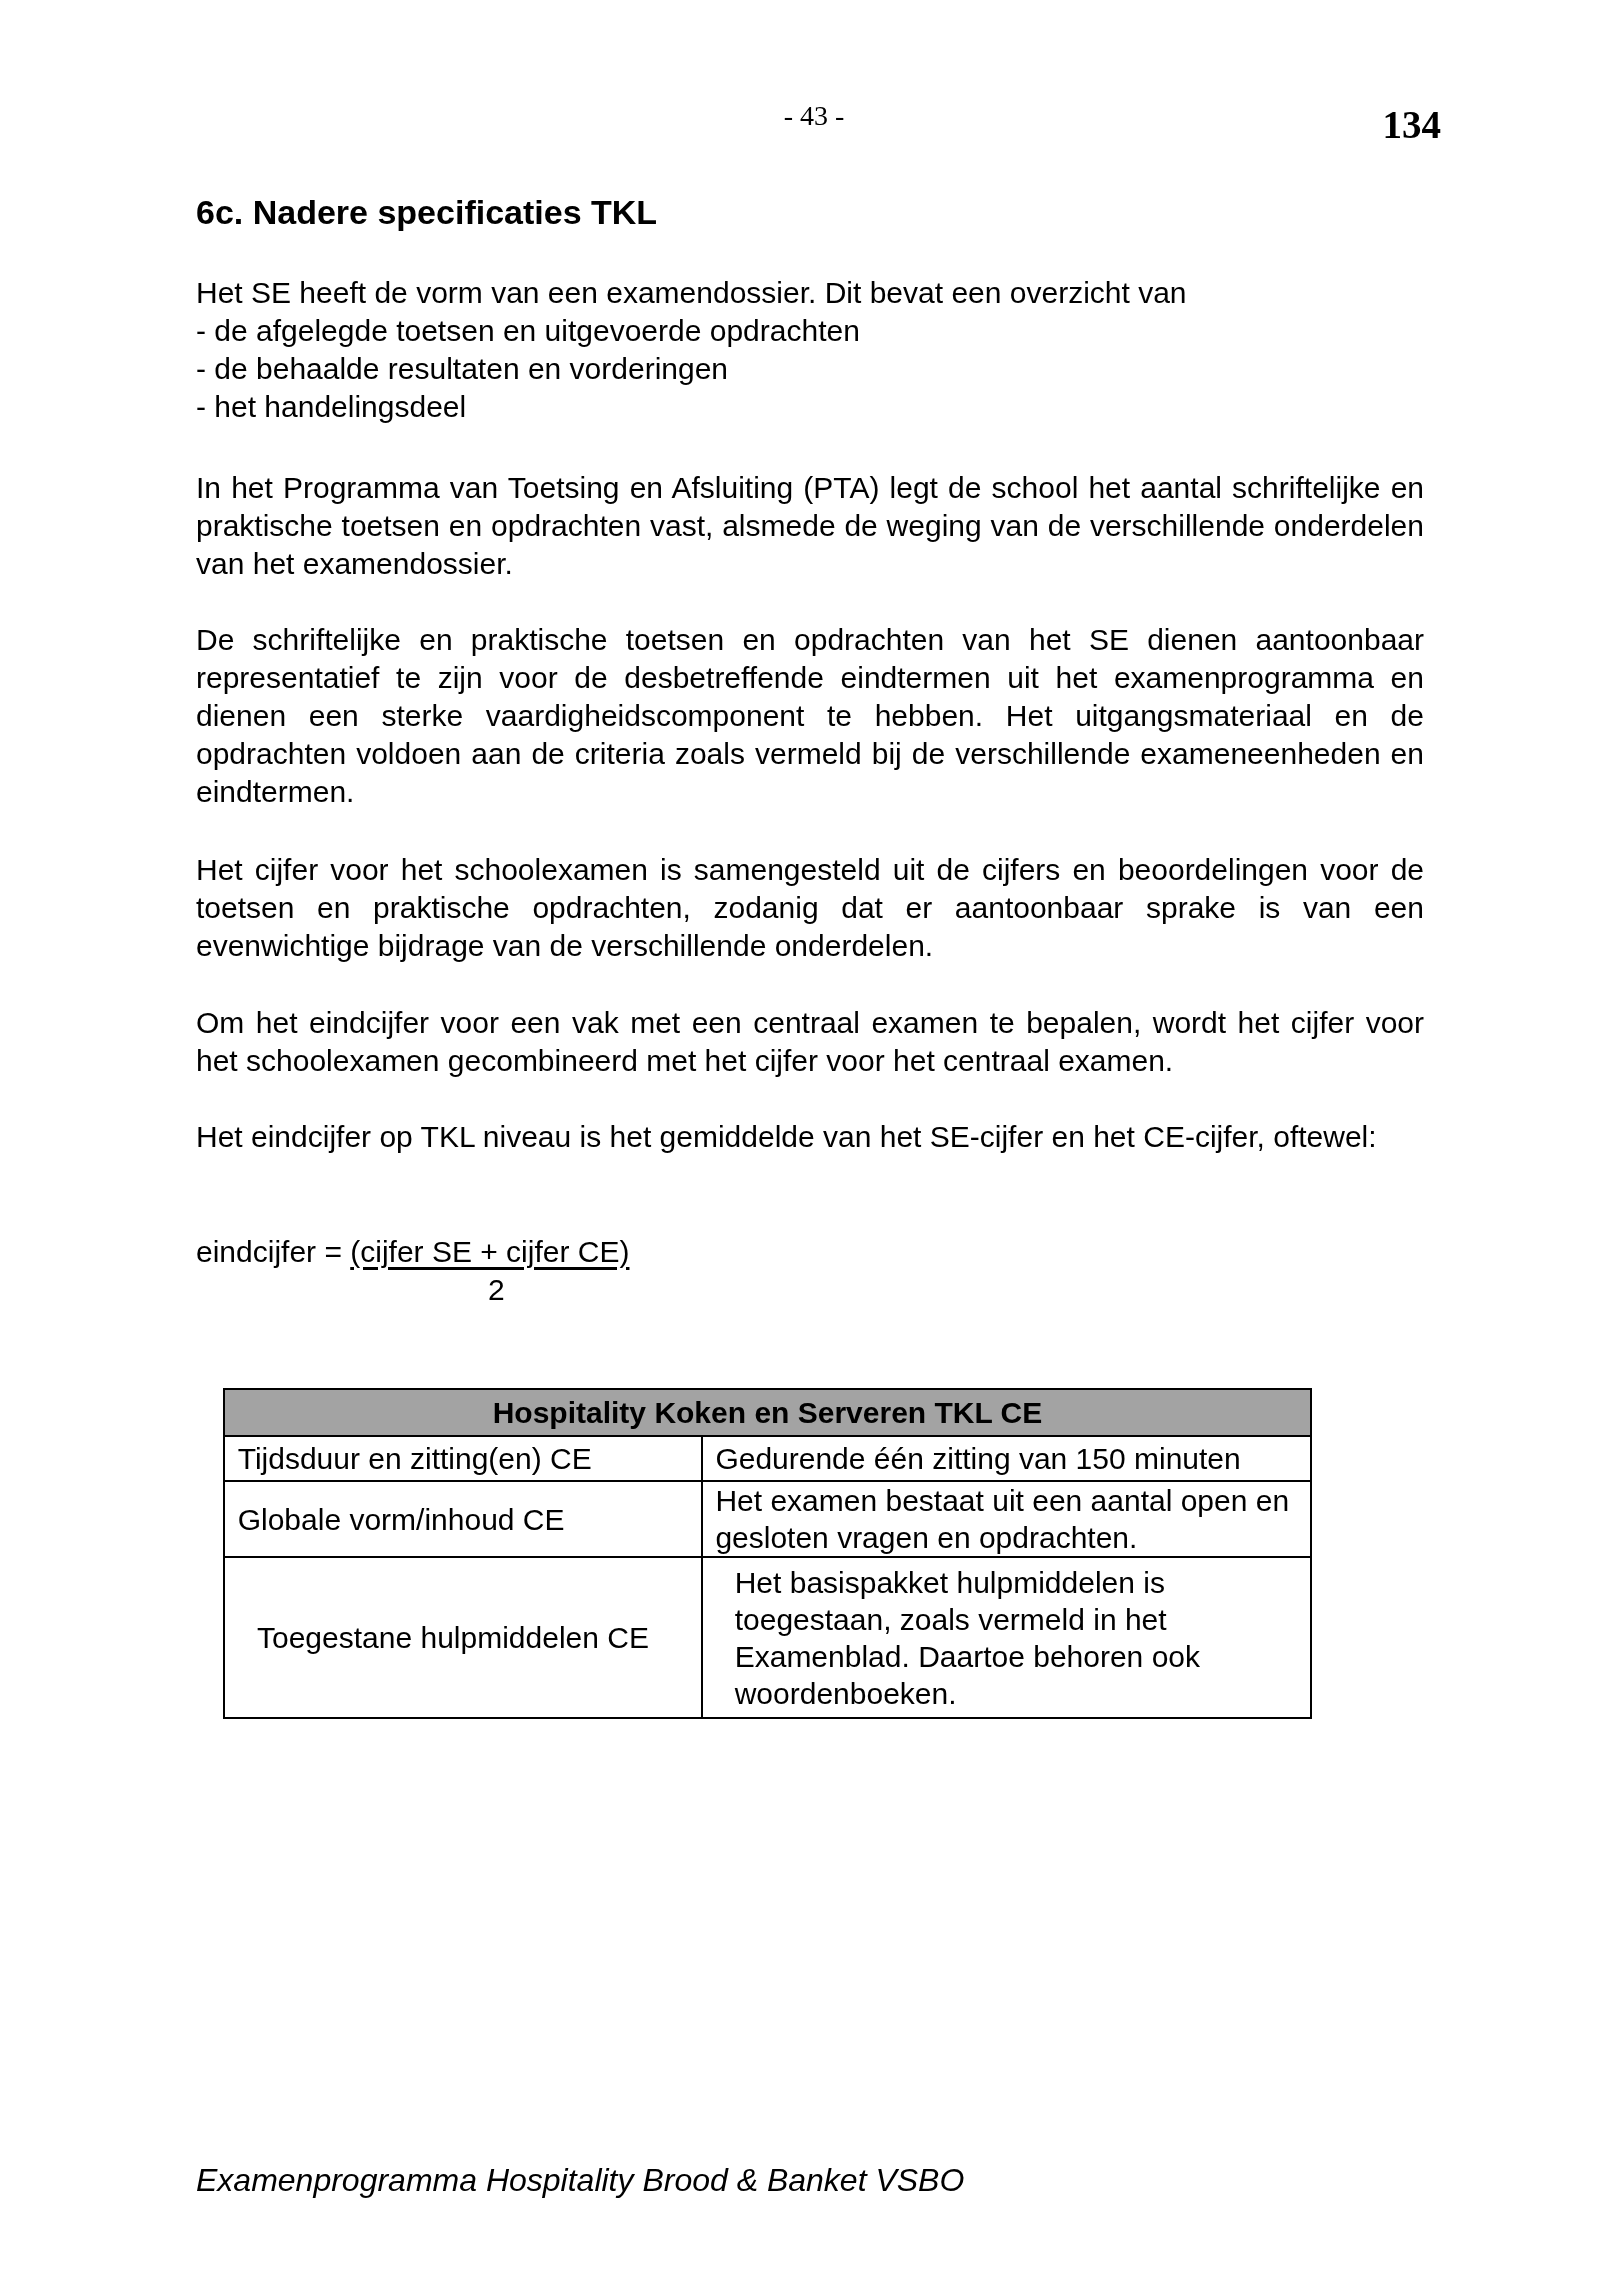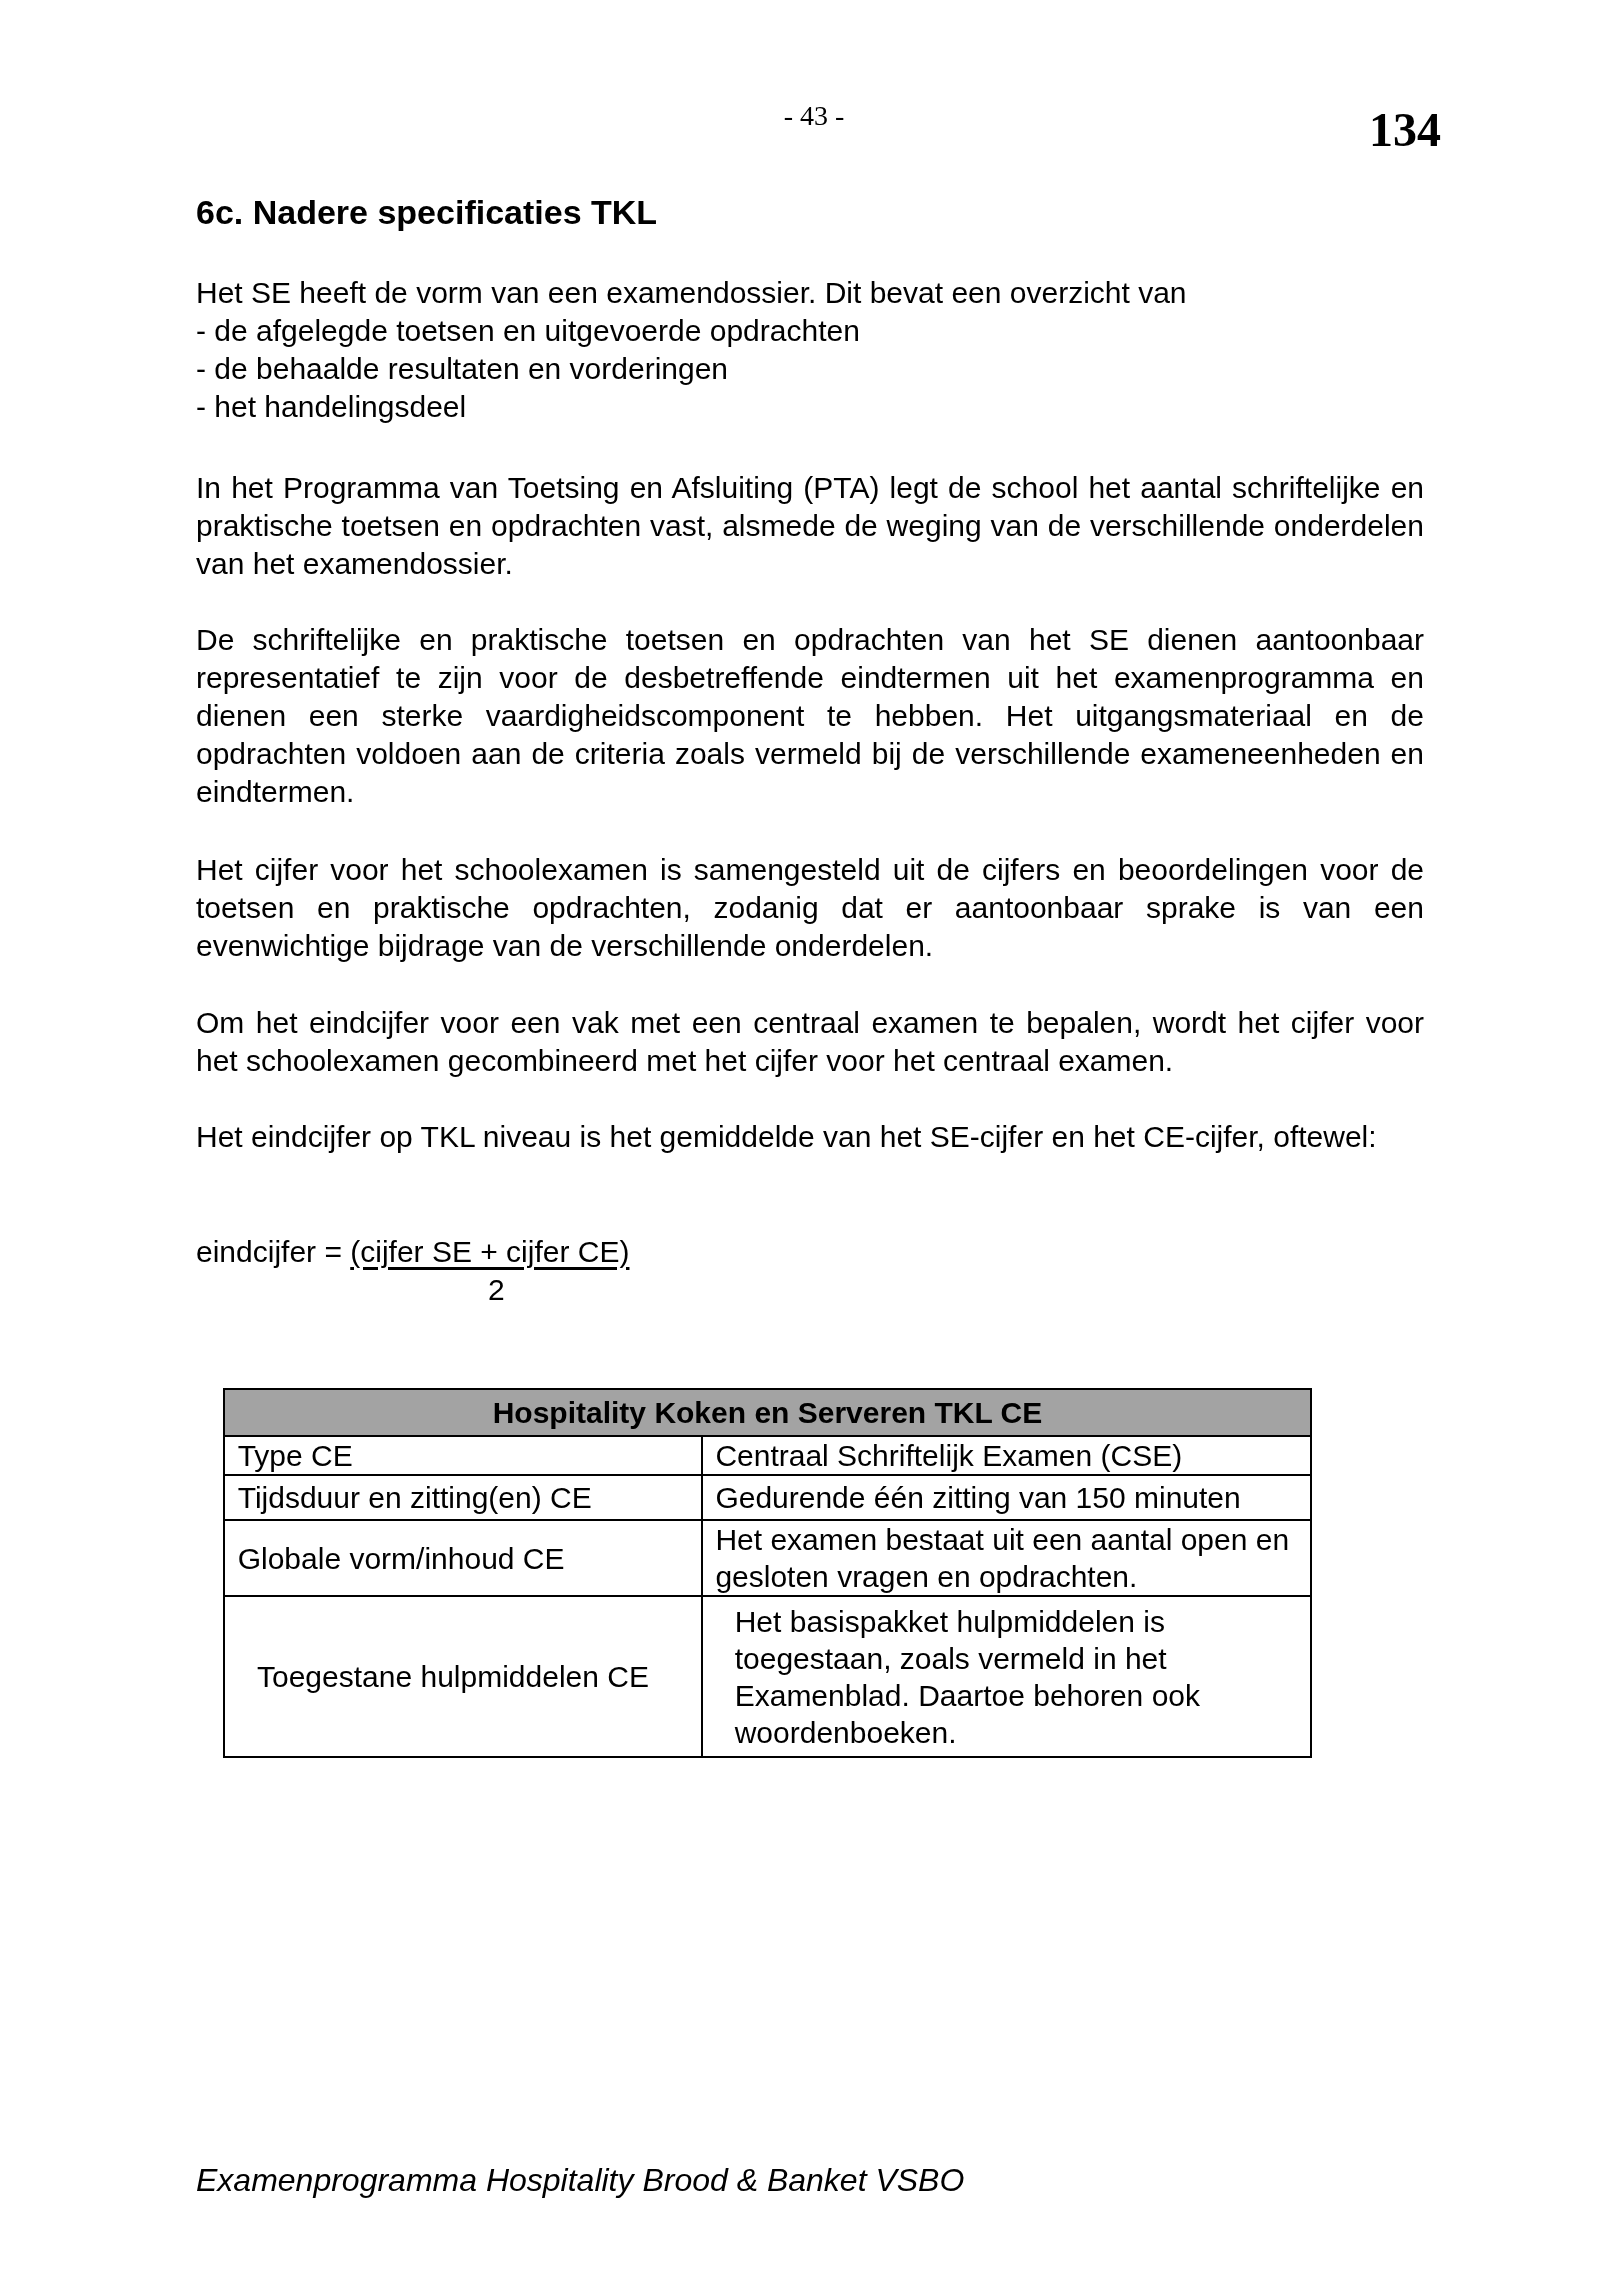--- a/index.html
+++ b/index.html
@@ -6,21 +6,21 @@
   body {
     width: 1621px; height: 2293px; position: relative; overflow: hidden;
     font-family: "Liberation Sans", sans-serif; color: #000;
   }
   .page-num-center {
     position: absolute; top: 100px; left: 765px; width: 98px; text-align: center;
     font-family: "Liberation Serif", serif; font-size: 28px; letter-spacing: 0;
   }
   .page-num-right {
     position: absolute; top: 102px; left: 1304px; width: 137px; text-align: right;
-    font-family: "Liberation Serif", serif; font-weight: bold; font-size: 48px;
+    font-family: "Liberation Serif", serif; font-weight: bold; font-size: 39px;
   }
   .heading {
     position: absolute; top: 193px; left: 196px;
     font-size: 34px; font-weight: bold; color: #000000;
   }
   .body-text {
     position: absolute; left: 196px; width: 1228px;
     font-size: 30px; line-height: 38px; margin: 0;
   }
   .justify { text-align: justify; }
@@ -77,24 +77,20 @@
 <div class="formula">
   <span>eindcijfer = </span><span class="num">(cijfer SE + cijfer CE)</span>
 </div>
 <div class="formula-den">2</div>
 
 <table class="spec">
   <tbody>
       <tr>
     <th colspan="2">Hospitality Koken en Serveren TKL CE</th>
   </tr>
-  <tr class="r1">
-    <td class="c1">Type CE</td>
-    <td>Centraal Schriftelijk Examen (CSE)</td>
-  </tr>
   <tr class="r2">
     <td class="c1">Tijdsduur en zitting(en) CE</td>
     <td>Gedurende één zitting van 150 minuten</td>
   </tr>
   <tr class="r3">
     <td class="c1">Globale vorm/inhoud CE</td>
     <td>Het examen bestaat uit een aantal open en gesloten vragen en opdrachten.</td>
   </tr>
   <tr class="r4">
     <td class="c1">Toegestane hulpmiddelen CE</td>

